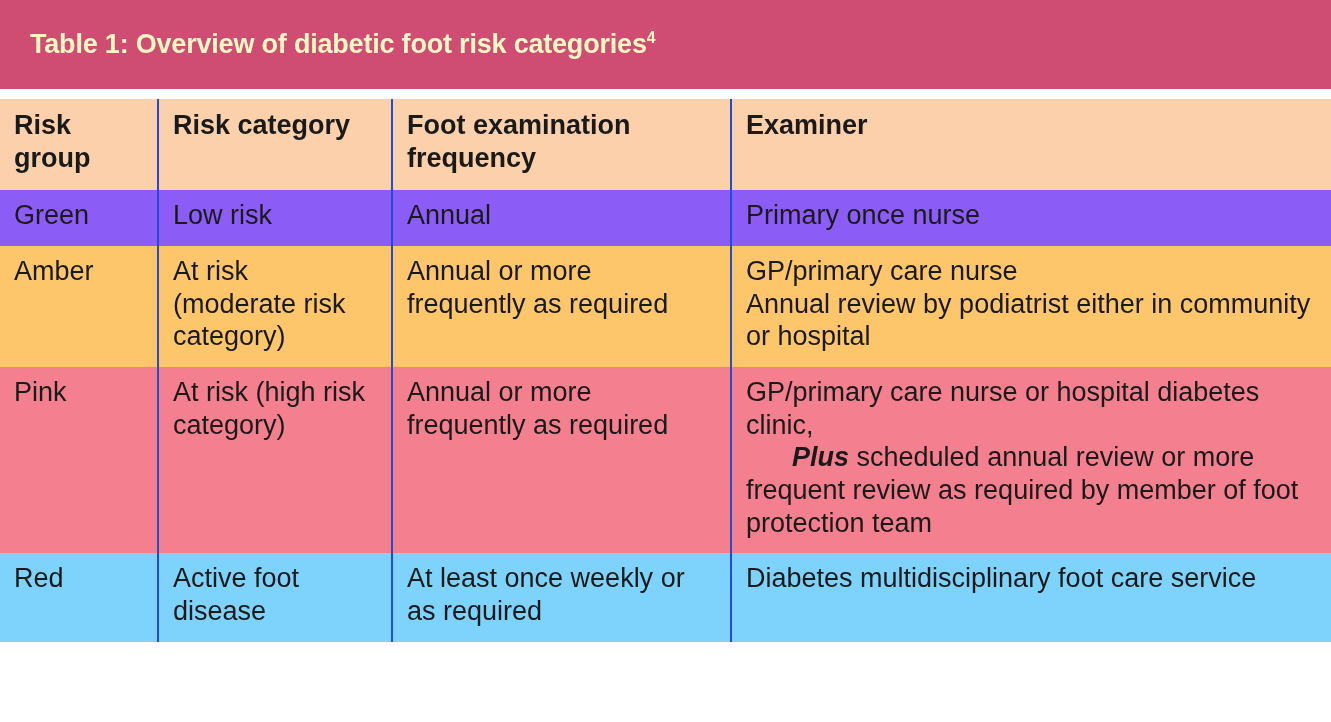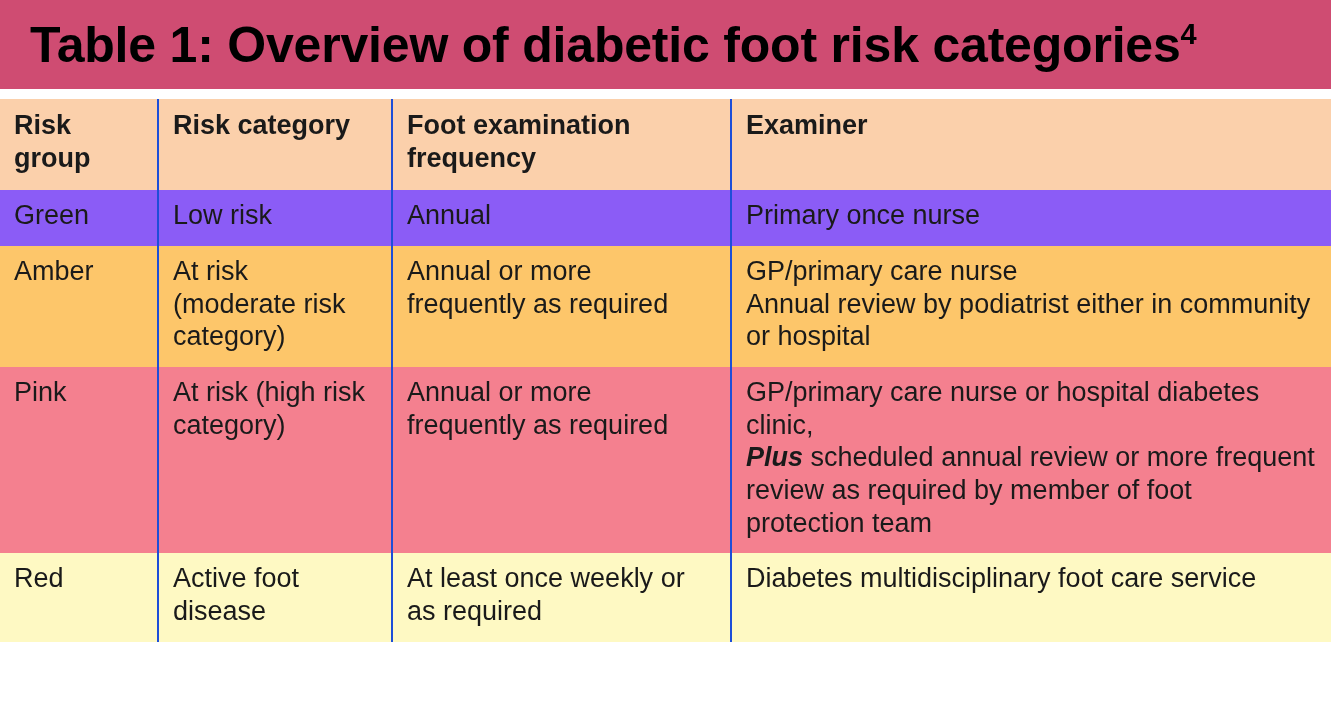--- a/index.html
+++ b/index.html
@@ -21,22 +21,22 @@
 
   
   #table-title-bar {
     height: 89px;
     background: #cf4c72;
     display: flex;
     align-items: center;
     padding: 0 0 0 30px;
   }
   #table-title-text {
-    color: #000000;
-    font-size: 50px;
+    color: #fef9c3;
+    font-size: 27px;
     font-weight: bold;
     letter-spacing: -0.2px;
     white-space: nowrap;
   }
   #table-title-text sup {
     font-size: 0.58em;
     vertical-align: super;
     font-weight: bold;
   }
 
@@ -77,26 +77,26 @@
     font-weight: bold;
     font-size: 27px;
     padding-top: 10px;
     padding-bottom: 16px;
   }
 
   .row-header  td, .row-header  th { background: #fbd0ab; }
   .row-green   td { background: #8b5cf6; }
   .row-amber   td { background: #fdc66a; }
   .row-pink    td { background: #f4808f; }
-  .row-red     td { background: #fef9c3; }
+  .row-red     td { background: #7dd3fc; }
 
   .row-header th { background: #fbd0ab; }
 
   .cell-line { display: block; }
-  .plus-emph { font-weight: bold; font-style: italic; }
+  .plus-emph { font-weight: bold; font-style: italic; margin-left: 46px; }
 </style>
 </head>
 <body>
 
 <div id="table-figure">
 
   <div id="table-title-bar">
     <div id="table-title-text">
       <span>Table 1: Overview of diabetic foot risk categories</span><sup>4</sup>
     </div>

